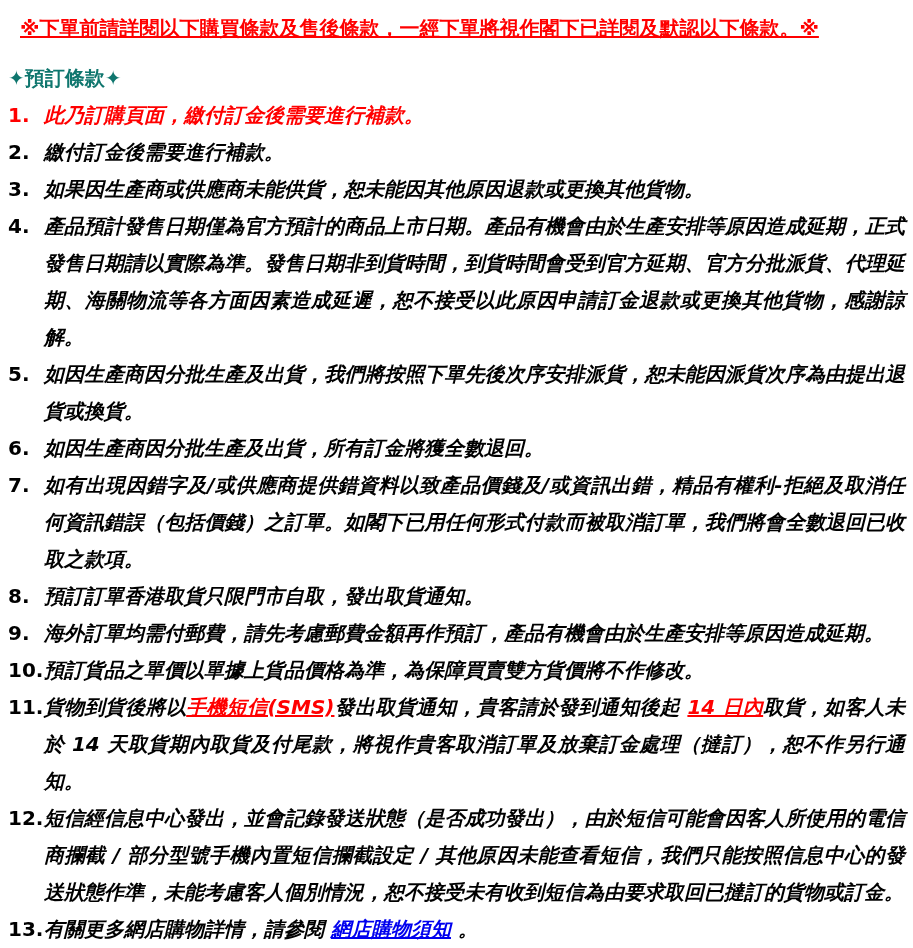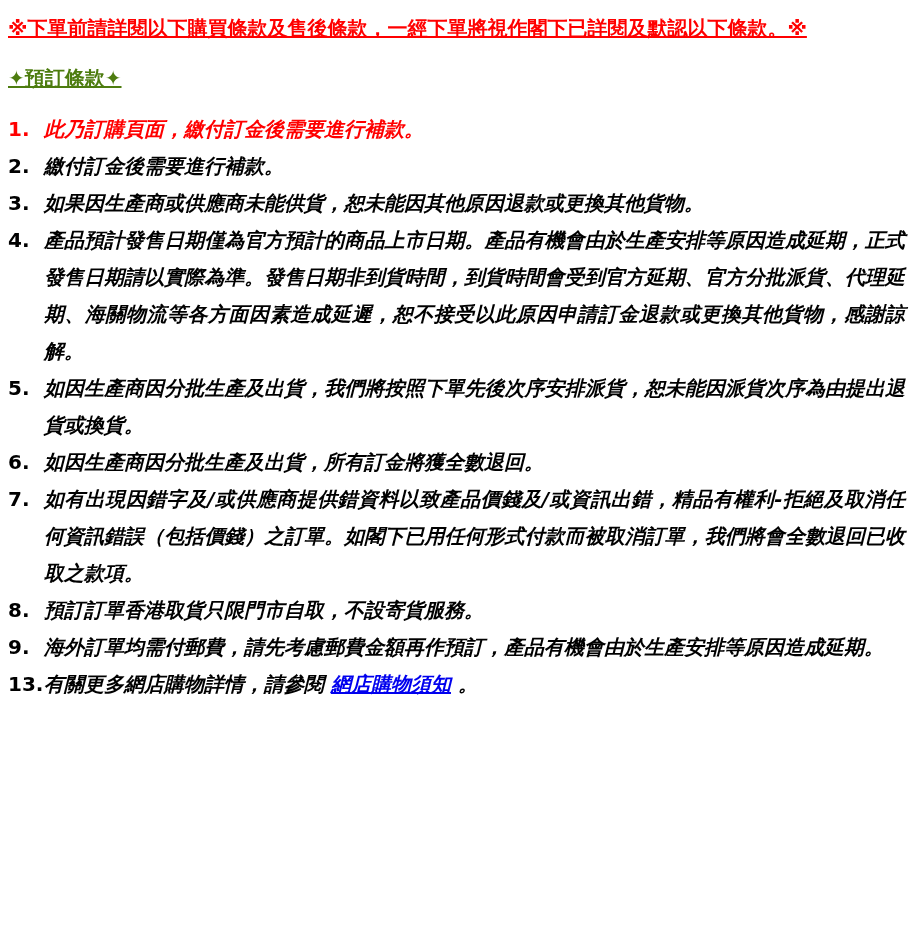--- a/index.html
+++ b/index.html
@@ -16,26 +16,26 @@
     font-weight: 700;
     font-size: 20px;
     line-height: 37px;
     color: #000000;
     background: #ffffff;
   }
   .notice {
     color: var(--red, #ff0000);
     text-decoration: underline;
     margin-bottom: 13px;
+    margin-left: 12px;
   }
   .section-title {
     display: inline-block;
-    text-decoration: underline;
-    margin-bottom: 14px;
-    color: #4d7c0f;
+    margin-bottom: 0;
+    color: #0f766e;
   }
   .terms { width: 100%; }
   .term-row {
     display: flex;
     align-items: flex-start;
   }
   .term-num {
     flex: 0 0 36px;
     width: 36px;
   }
@@ -86,24 +86,36 @@
       <div class="term-row">
         <div class="term-num">6.</div>
         <div class="term-text"><span>如因生產商因分批生產及出貨，所有訂金將獲全數退回。</span></div>
       </div>
       <div class="term-row">
         <div class="term-num">7.</div>
         <div class="term-text"><span>如有出現因錯字及/或供應商提供錯資料以致產品價錢及/或資訊出錯，精品有權利-拒絕及取消任何資訊錯誤（包括價錢）之訂單。如閣下已用任何形式付款而被取消訂單，我們將會全數退回已收取之款項。</span></div>
       </div>
       <div class="term-row">
         <div class="term-num">8.</div>
-        <div class="term-text"><span>預訂訂單香港取貨只限門市自取，不設寄貨服務。</span></div>
+        <div class="term-text"><span>預訂訂單香港取貨只限門市自取，發出取貨通知。</span></div>
       </div>
       <div class="term-row">
         <div class="term-num">9.</div>
         <div class="term-text"><span>海外訂單均需付郵費，請先考慮郵費金額再作預訂，產品有機會由於生產安排等原因造成延期。</span></div>
+      </div>
+      <div class="term-row">
+        <div class="term-num">10.</div>
+        <div class="term-text"><span>預訂貨品之單價以單據上貨品價格為準，為保障買賣雙方貨價將不作修改。</span></div>
+      </div>
+      <div class="term-row">
+        <div class="term-num">11.</div>
+        <div class="term-text"><span>貨物到貨後將以</span><span class="red underline">手機短信(SMS)</span><span>發出取貨通知，貴客請於發到通知後起 </span><span class="red underline">14 日內</span><span>取貨，如客人未於 14 天取貨期內取貨及付尾款，將視作貴客取消訂單及放棄訂金處理（撻訂），恕不作另行通知。</span></div>
+      </div>
+      <div class="term-row">
+        <div class="term-num">12.</div>
+        <div class="term-text"><span>短信經信息中心發出，並會記錄發送狀態（是否成功發出），由於短信可能會因客人所使用的電信商攔截 / 部分型號手機內置短信攔截設定 / 其他原因未能查看短信，我們只能按照信息中心的發送狀態作準，未能考慮客人個別情況，恕不接受未有收到短信為由要求取回已撻訂的貨物或訂金。</span></div>
       </div>
       <div class="term-row">
         <div class="term-num">13.</div>
         <div class="term-text"><span>有關更多網店購物詳情，請參閱 </span><a href="#" class="link">網店購物須知</a><span> 。</span></div>
       </div>
     </div>
 </div>
 
 </body></html>

